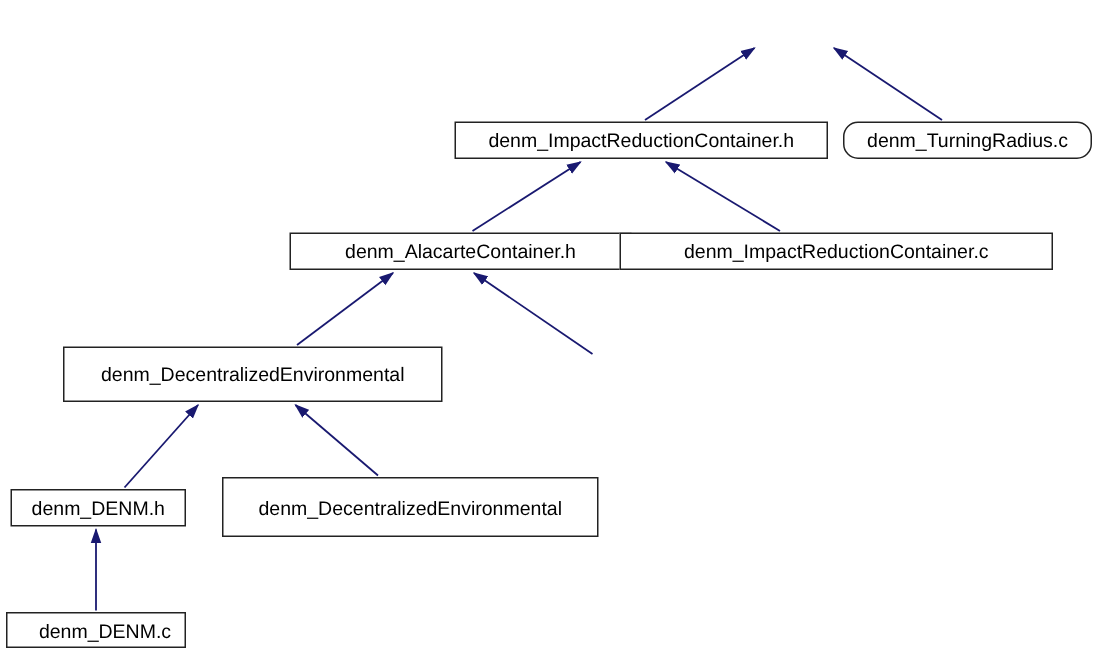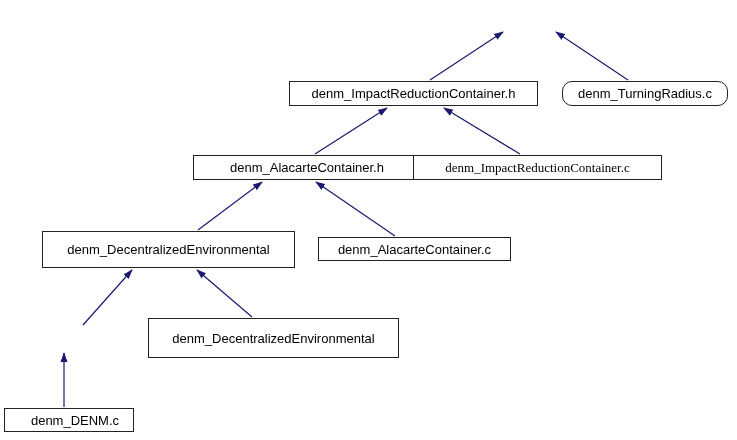--- a/index.html
+++ b/index.html
@@ -57,46 +57,46 @@
     <line class="edge" x1="315" y1="154" x2="387" y2="108" marker-end="url(#arrow)"></line>
     <line class="edge" x1="520" y1="154" x2="444" y2="108" marker-end="url(#arrow)"></line>
     <line class="edge" x1="198" y1="230" x2="262" y2="182" marker-end="url(#arrow)"></line>
     <line class="edge" x1="395" y1="236" x2="316" y2="182" marker-end="url(#arrow)"></line>
     <line class="edge" x1="83" y1="325" x2="132" y2="270" marker-end="url(#arrow)"></line>
     <line class="edge" x1="252" y1="317" x2="197" y2="270" marker-end="url(#arrow)"></line>
     <line class="edge" x1="64" y1="407" x2="64" y2="353" marker-end="url(#arrow)"></line>
   </svg>
 
 
-  <div class="node" style="left:289px; top:81px; width:249px; height:25px;">
+  <div class="node" style="left:303px; top:81px; width:249px; height:25px;">
     <span>denm_ImpactReductionContainer.h</span>
   </div>
 
   <div class="node" style="left:562px; top:81px; width:166px; height:25px;border-radius:10px;">
     <span>denm_TurningRadius.c</span>
   </div>
 
   <div class="node" style="left:193px; top:155px; width:228px; height:25px;">
     <span>denm_AlacarteContainer.h</span>
   </div>
 
-  <div class="node" style="left:413px; top:155px; width:249px; height:25px;font-family:Liberation Serif, serif;">
+  <div class="node" style="left:413px; top:155px; width:289px; height:25px;">
     <span>denm_ImpactReductionContainer.c</span>
   </div>
 
   <div class="node" style="left:42px; top:231px; width:253px; height:37px;">
     <span>denm_DecentralizedEnvironmental</span>
   </div>
 
-  <div class="node" style="left:318px; top:237px; width:193px; height:24px;">
-    <span>denm_AlacarteContainer.c</span>
+
+  <div class="node" style="left:7px; top:326px; width:117px; height:25px;">
+    <span>denm_DENM.h</span>
   </div>
-
 
   <div class="node" style="left:148px; top:318px; width:251px; height:40px;">
     <span>denm_DecentralizedEnvironmental</span>
   </div>
 
-  <div class="node" style="left:4px; top:408px; width:130px; height:24px;padding-left:12px;">
+  <div class="node" style="left:4px; top:408px; width:120px; height:24px;padding-left:12px;">
     <span>denm_DENM.c</span>
   </div>
 
 </div>
 
 </body></html>

